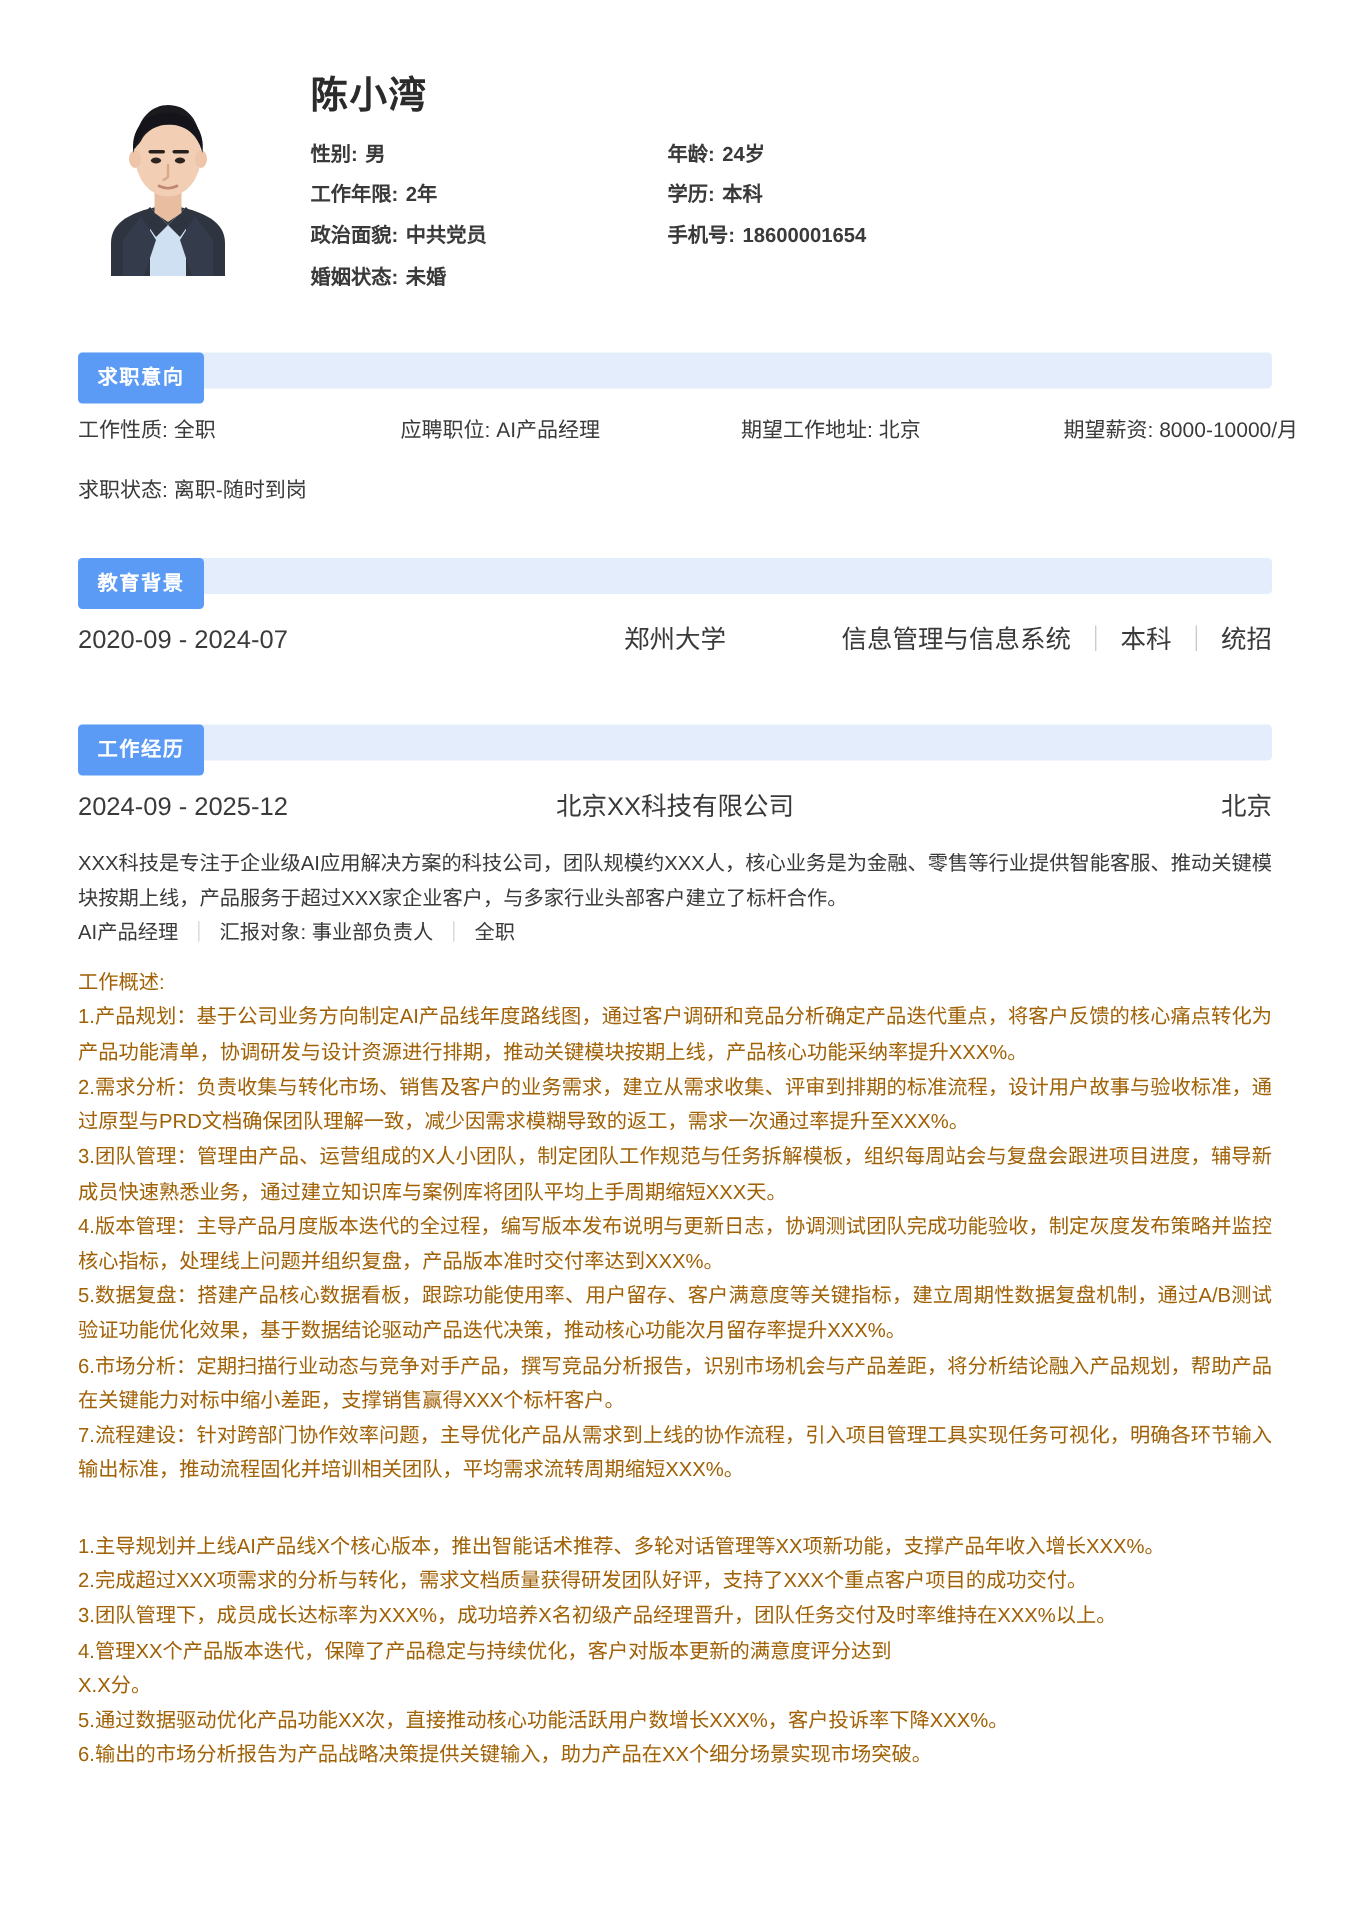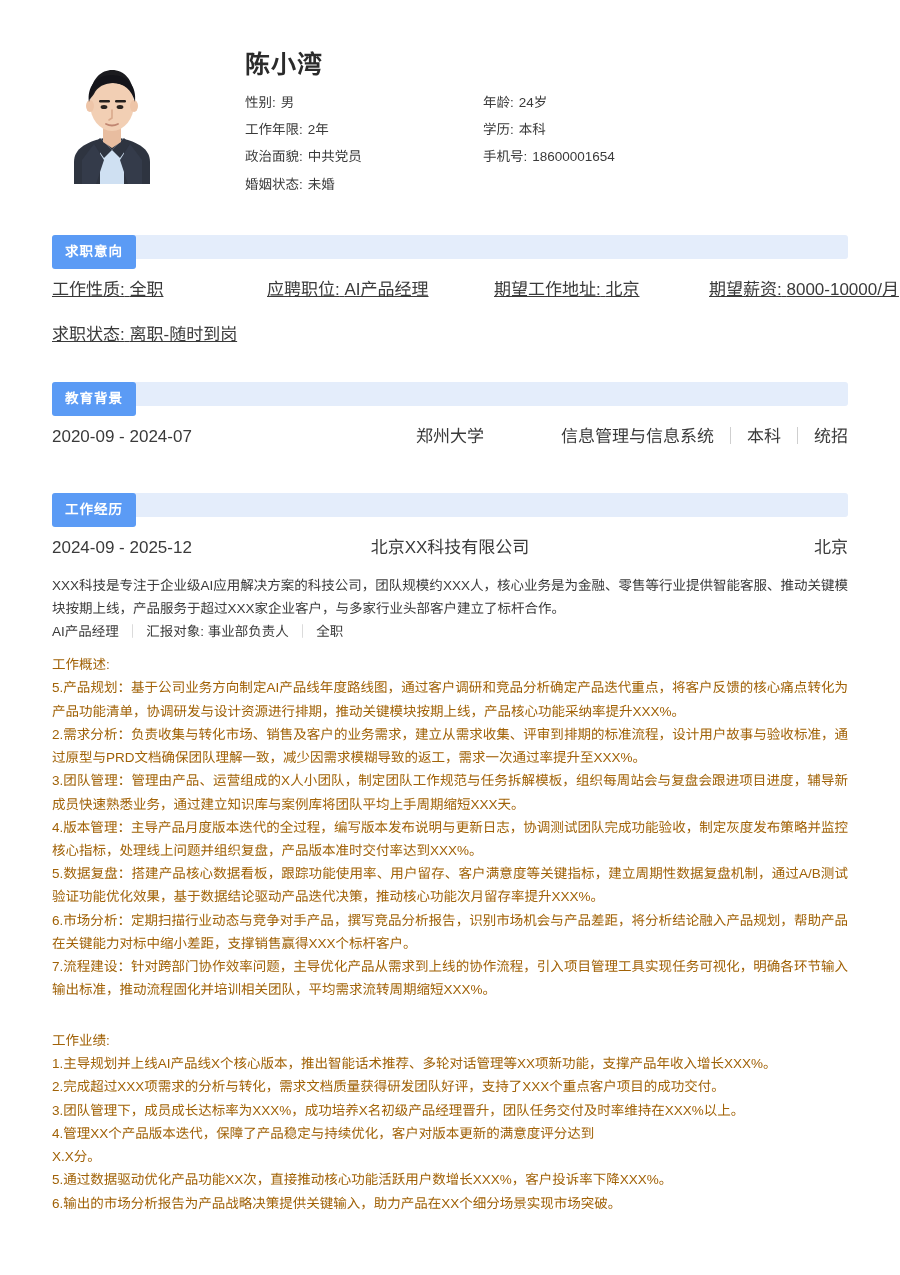--- a/index.html
+++ b/index.html
@@ -22,21 +22,20 @@
     height: 1275px;
     box-sizing: border-box;
   }
 
   
   .header {
     display: flex;
     align-items: flex-start;
     padding: 50px 52px 0 52px;
     box-sizing: border-box;
-    gap: 38px;
   }
   .photo {
     width: 120px;
     height: 134px;
     flex: 0 0 120px;
     position: relative;
     overflow: hidden;
     background: #ffffff;
   }
   .photo svg { display: block; width: 120px; height: 134px; }
@@ -57,20 +56,21 @@
   .info-grid {
     display: grid;
     grid-template-columns: 238px 1fr;
     row-gap: 11px;
   }
   .info-item {
     font-size: 13.5px;
     color: #3a3a3a;
     line-height: 1.2;
     white-space: nowrap;
+    font-weight: bold;
   }
   .info-item .lab { color: #3a3a3a; }
   .info-item .val { color: #3a3a3a; margin-left: 5px; }
 
   
   .section-band {
     margin: 0 52px;
     height: 24px;
     background: #e4edfb;
     border-radius: 3px;
@@ -118,23 +118,22 @@
   .para-gap { margin-top: 13px; }
 
   .meta-line {
     font-size: 13.5px;
     color: #3a3a3a;
   }
   .meta-line .sep { color: #c4c4c4; padding: 0 7px; }
 
   .intent-row {
     display: flex;
-    font-size: 17px;
-    color: #3a3a3a;
-    text-decoration: underline;
+    font-size: 14px;
+    color: #3a3a3a;
   }
   .intent-row .cell { white-space: nowrap; }
   .intent-row .cell.c1 { flex: 0 0 215px; }
   .intent-row .cell.c2 { flex: 0 0 227px; }
   .intent-row .cell.c3 { flex: 0 0 215px; }
   .intent-row .cell.c4 { flex: 1 1 auto; text-align: right; }
   .intent-row2 { margin-top: 20px; }
   .spacer-sm { height: 16px; }
 
   .pre-list {
@@ -283,31 +282,30 @@
     </div>
     <div class="spacer-sm"></div>
     <p class="para">XXX科技是专注于企业级AI应用解决方案的科技公司，团队规模约XXX人，核心业务是为金融、零售等行业提供智能客服、推动关键模块按期上线，产品服务于超过XXX家企业客户，与多家行业头部客户建立了标杆合作。</p>
 
     <div class="meta-line">
       <span>AI产品经理</span><span class="sep">｜</span><span>汇报对象: 事业部负责人</span><span class="sep">｜</span><span>全职</span>
     </div>
 
     <div class="para-gap"></div>
     <div class="pre-list">工作概述:</div>
-    <div class="pre-list">5.产品规划：基于公司业务方向制定AI产品线年度路线图，通过客户调研和竞品分析确定产品迭代重点，将客户反馈的核心痛点转化为产品功能清单，协调研发与设计资源进行排期，推动关键模块按期上线，产品核心功能采纳率提升XXX%。</div>
+    <div class="pre-list">1.产品规划：基于公司业务方向制定AI产品线年度路线图，通过客户调研和竞品分析确定产品迭代重点，将客户反馈的核心痛点转化为产品功能清单，协调研发与设计资源进行排期，推动关键模块按期上线，产品核心功能采纳率提升XXX%。</div>
     <div class="pre-list">2.需求分析：负责收集与转化市场、销售及客户的业务需求，建立从需求收集、评审到排期的标准流程，设计用户故事与验收标准，通过原型与PRD文档确保团队理解一致，减少因需求模糊导致的返工，需求一次通过率提升至XXX%。</div>
     <div class="pre-list">3.团队管理：管理由产品、运营组成的X人小团队，制定团队工作规范与任务拆解模板，组织每周站会与复盘会跟进项目进度，辅导新成员快速熟悉业务，通过建立知识库与案例库将团队平均上手周期缩短XXX天。</div>
     <div class="pre-list">4.版本管理：主导产品月度版本迭代的全过程，编写版本发布说明与更新日志，协调测试团队完成功能验收，制定灰度发布策略并监控核心指标，处理线上问题并组织复盘，产品版本准时交付率达到XXX%。</div>
     <div class="pre-list">5.数据复盘：搭建产品核心数据看板，跟踪功能使用率、用户留存、客户满意度等关键指标，建立周期性数据复盘机制，通过A/B测试验证功能优化效果，基于数据结论驱动产品迭代决策，推动核心功能次月留存率提升XXX%。</div>
     <div class="pre-list">6.市场分析：定期扫描行业动态与竞争对手产品，撰写竞品分析报告，识别市场机会与产品差距，将分析结论融入产品规划，帮助产品在关键能力对标中缩小差距，支撑销售赢得XXX个标杆客户。</div>
     <div class="pre-list">7.流程建设：针对跨部门协作效率问题，主导优化产品从需求到上线的协作流程，引入项目管理工具实现任务可视化，明确各环节输入输出标准，推动流程固化并培训相关团队，平均需求流转周期缩短XXX%。</div>
 
     <div class="blank-line"></div>
 
-    <div class="pre-list">工作业绩:</div>
     <div class="pre-list">1.主导规划并上线AI产品线X个核心版本，推出智能话术推荐、多轮对话管理等XX项新功能，支撑产品年收入增长XXX%。</div>
     <div class="pre-list">2.完成超过XXX项需求的分析与转化，需求文档质量获得研发团队好评，支持了XXX个重点客户项目的成功交付。</div>
     <div class="pre-list">3.团队管理下，成员成长达标率为XXX%，成功培养X名初级产品经理晋升，团队任务交付及时率维持在XXX%以上。</div>
     <div class="pre-list">4.管理XX个产品版本迭代，保障了产品稳定与持续优化，客户对版本更新的满意度评分达到</div>
     <div class="pre-list">X.X分。</div>
     <div class="pre-list">5.通过数据驱动优化产品功能XX次，直接推动核心功能活跃用户数增长XXX%，客户投诉率下降XXX%。</div>
     <div class="pre-list">6.输出的市场分析报告为产品战略决策提供关键输入，助力产品在XX个细分场景实现市场突破。</div>
 
     <div class="para-gap"></div>
 

